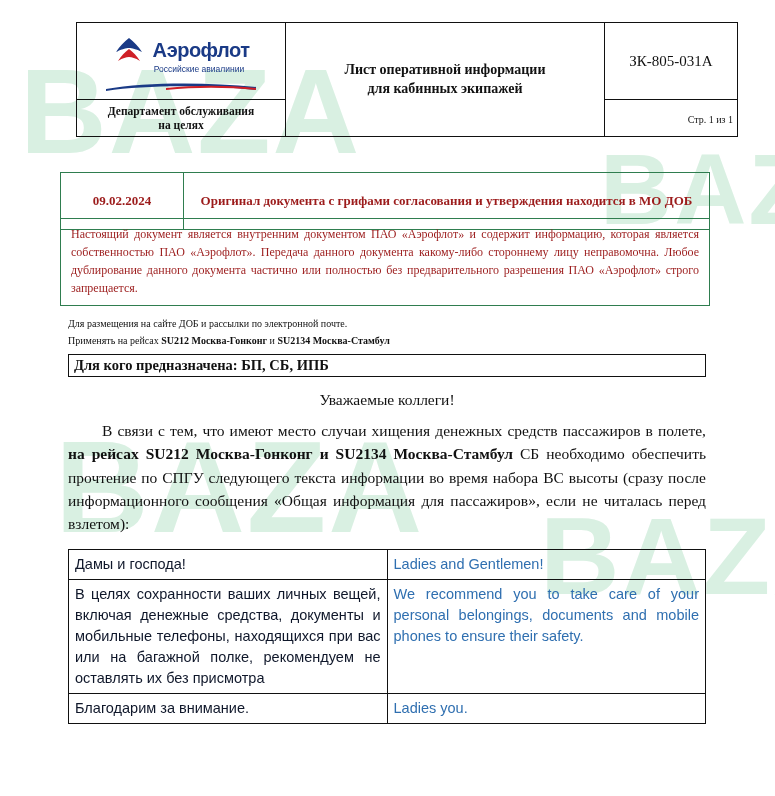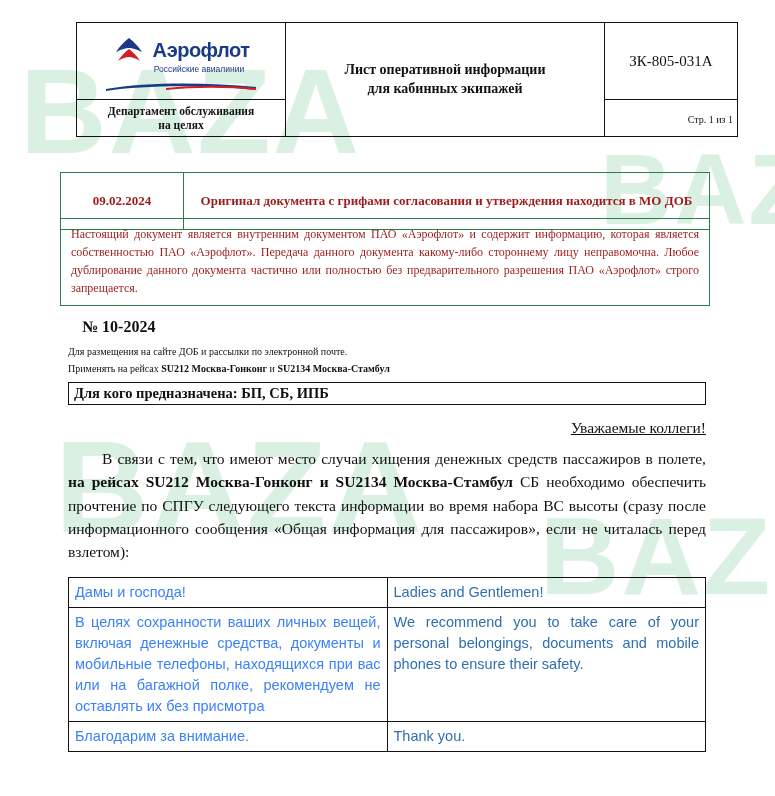--- a/index.html
+++ b/index.html
@@ -179,24 +179,23 @@
     table-layout: fixed;
   }
   .mini-table td {
     border: 1px solid #111;
     padding: 2px 5px;
     font-size: 14.5px;
     font-weight: bold;
   }
 
   .salutation {
-    text-align: right;
+    text-align: center;
     margin: 14px 0 10px 0;
     font-size: 15.5px;
-    text-decoration: underline;
   }
   .para {
     text-align: justify;
     line-height: 1.5;
     font-size: 15.5px;
     text-indent: 34px;
     margin: 0;
   }
   .para b { font-weight: bold; }
 
@@ -208,21 +207,21 @@
     table-layout: fixed;
   }
   .announce td {
     border: 1px solid #111;
     padding: 4px 6px;
     vertical-align: top;
     font-family: "Liberation Sans", sans-serif;
     font-size: 14.5px;
     line-height: 1.45;
   }
-  .announce .ru { width: 50%; color: #3b82f6; }
+  .announce .ru { width: 50%; color: #0f172a; }
   .announce .en { width: 50%; color: #2f6fb0; }
   .announce .just { text-align: justify; }
 </style>
 </head>
 <body>
 
 <div class="watermark">
   <div class="wm-text wm1">BAZA</div>
   <div class="wm-text wm2">BAZA</div>
   <div class="wm-text wm3">BAZA</div>
@@ -283,21 +282,20 @@
         <tr>
       <td class="c-date">09.02.2024</td>
       <td>Оригинал документа с грифами согласования и утверждения находится в МО ДОБ</td>
     </tr>
   </tbody>
     </table>
 
   <div class="conf">Настоящий документ является внутренним документом ПАО «Аэрофлот» и содержит информацию, которая является собственностью ПАО «Аэрофлот». Передача данного документа какому-либо стороннему лицу неправомочна. Любое дублирование данного документа частично или полностью без предварительного разрешения ПАО «Аэрофлот» строго запрещается.</div>
 
   <div class="body">
-    <div class="num">№ 10-2024</div>
     <p class="p-line">Для размещения на сайте ДОБ и рассылки по электронной почте.</p>
     <p class="p-line b-part">
       <span>Применять на рейсах </span><b>SU212 Москва-Гонконг</b><span> и </span><b>SU2134 Москва-Стамбул</b>
     </p>
 
     <table class="mini-table">
       <tbody>
       <tr>
         <td>
           <span>Для кого предназначена:</span>
@@ -318,19 +316,19 @@
           <tr>
         <td class="ru">Дамы и господа!</td>
         <td class="en">Ladies and Gentlemen!</td>
       </tr>
       <tr>
         <td class="ru just">В целях сохранности ваших личных вещей, включая денежные средства, документы и мобильные телефоны, находящихся при вас или на багажной полке, рекомендуем не оставлять их без присмотра</td>
         <td class="en just">We recommend you to take care of your personal belongings, documents and mobile phones to ensure their safety.</td>
       </tr>
       <tr>
         <td class="ru">Благодарим за внимание.</td>
-        <td class="en">Thank you.</td>
+        <td class="en">Ladies you.</td>
       </tr>
     </tbody>
       </table>
   </div>
 
 </div>
 
 </body></html>

